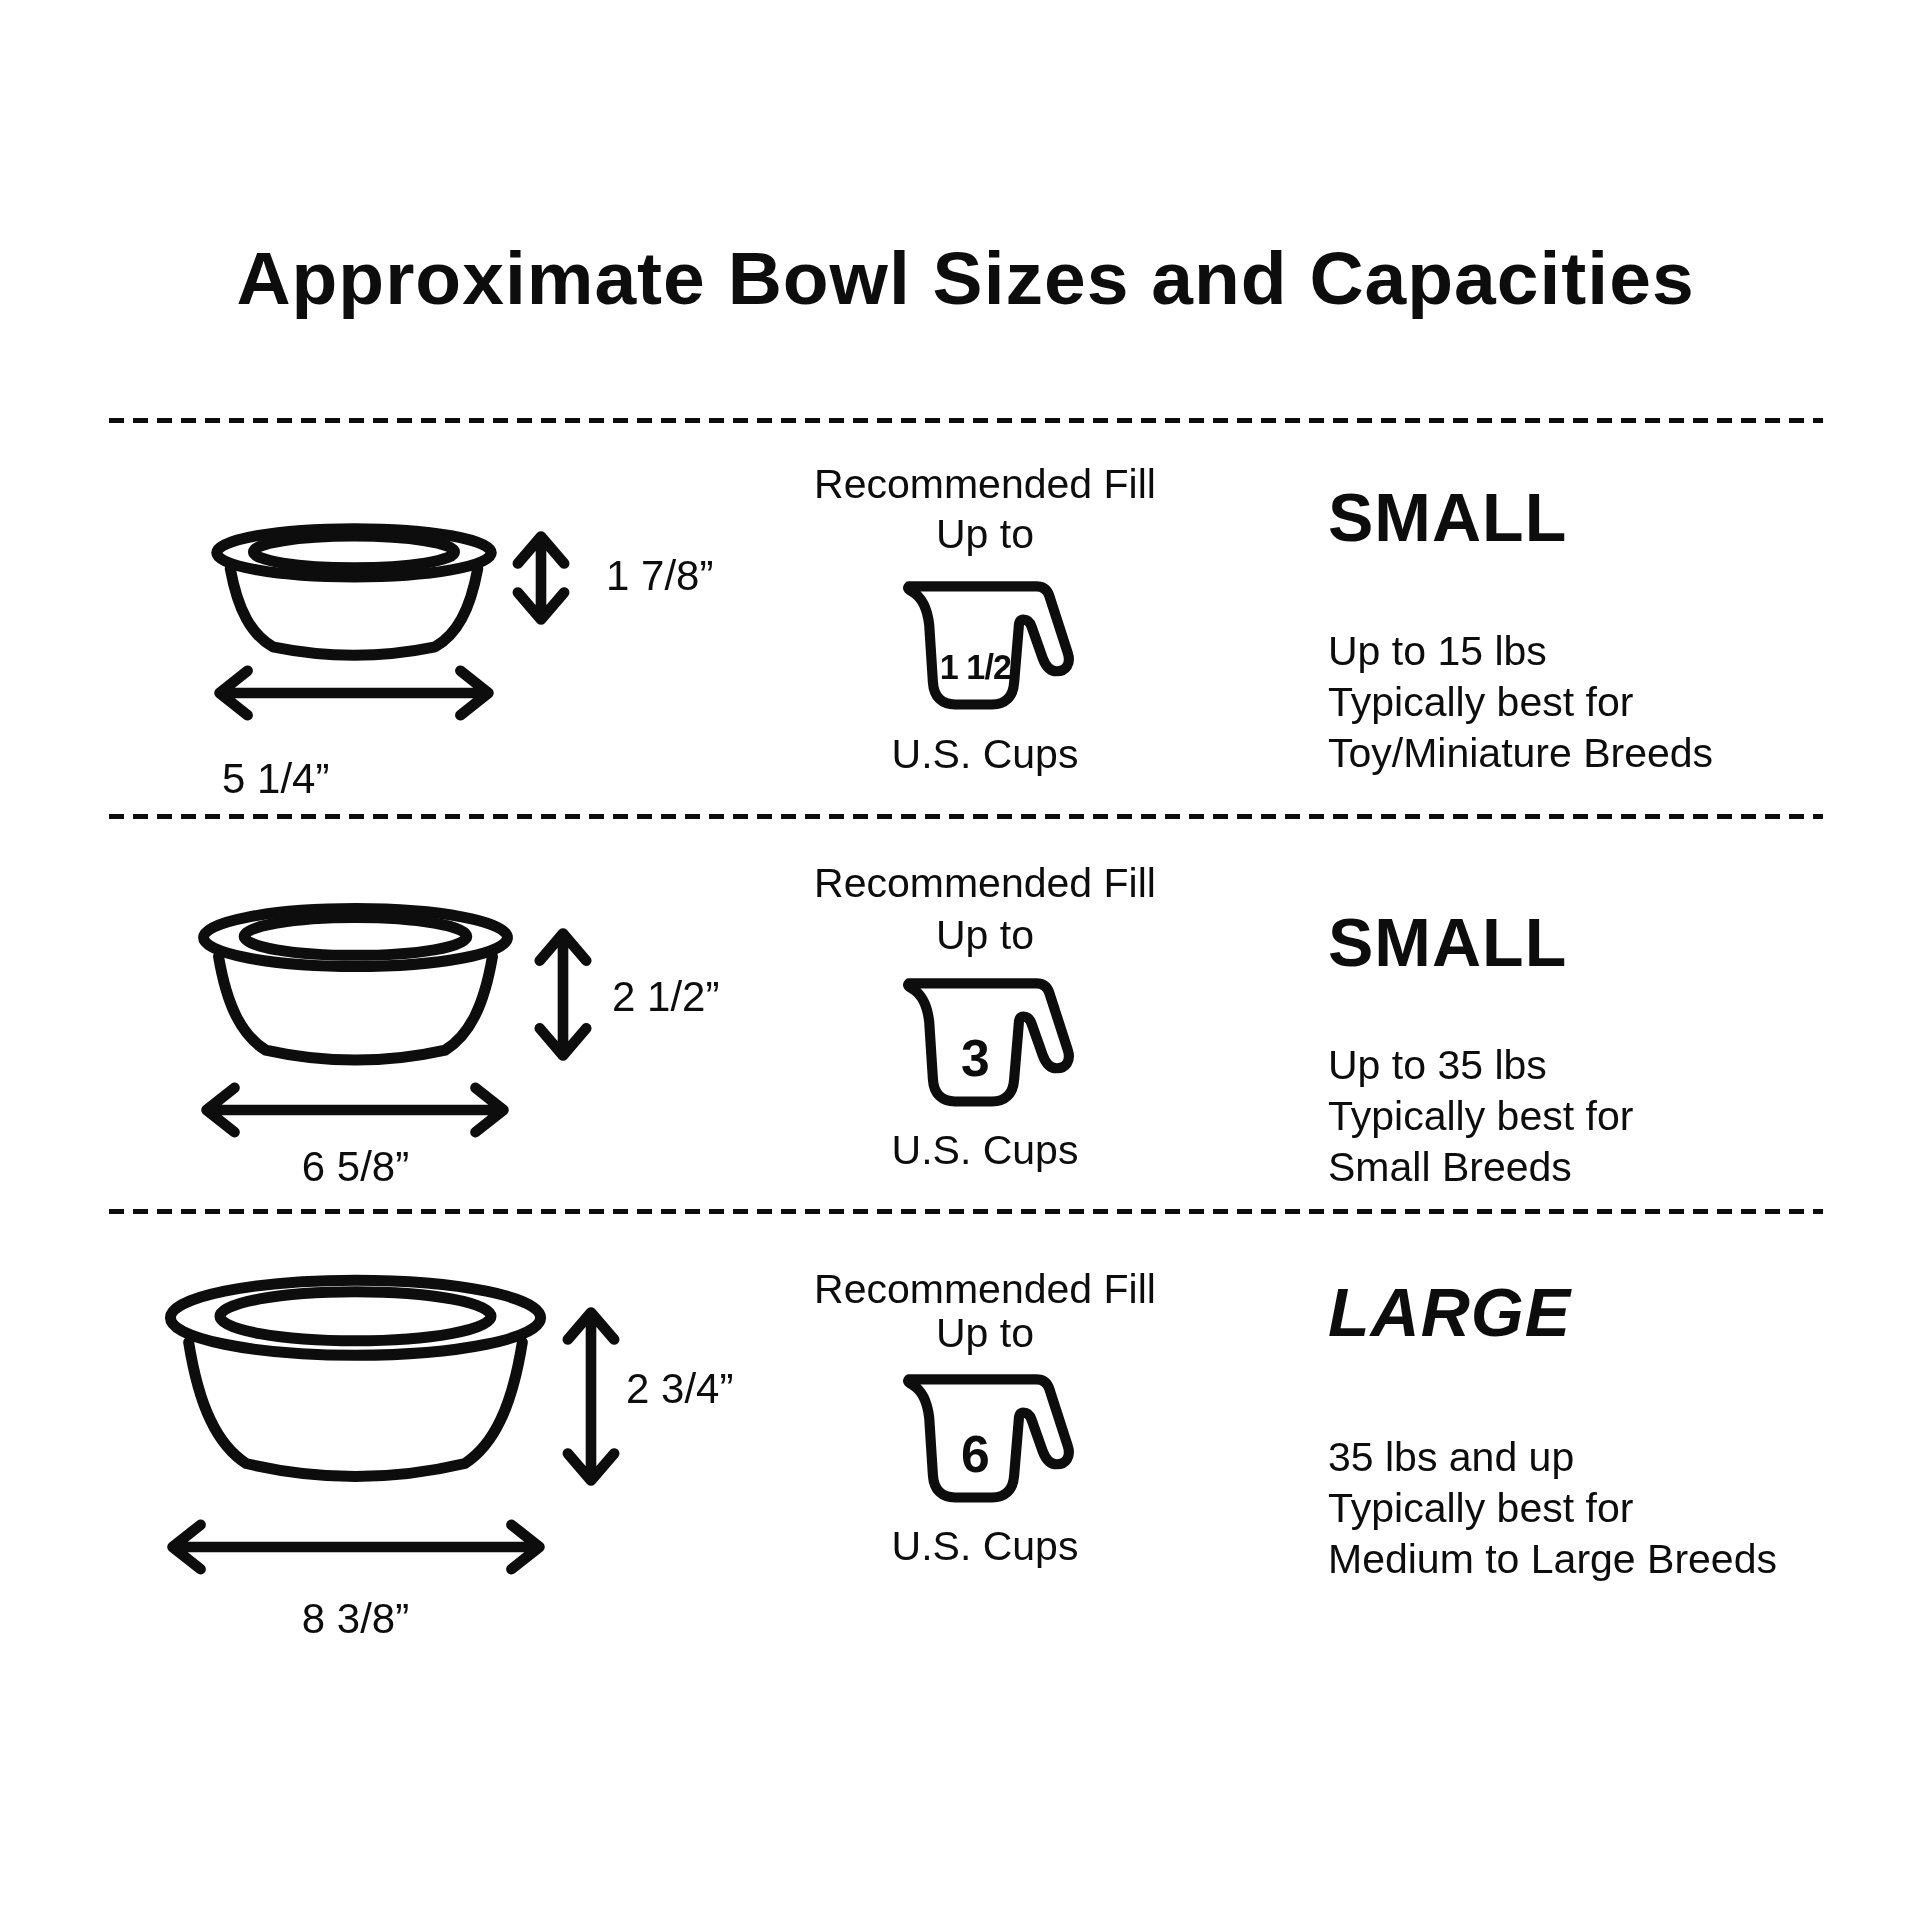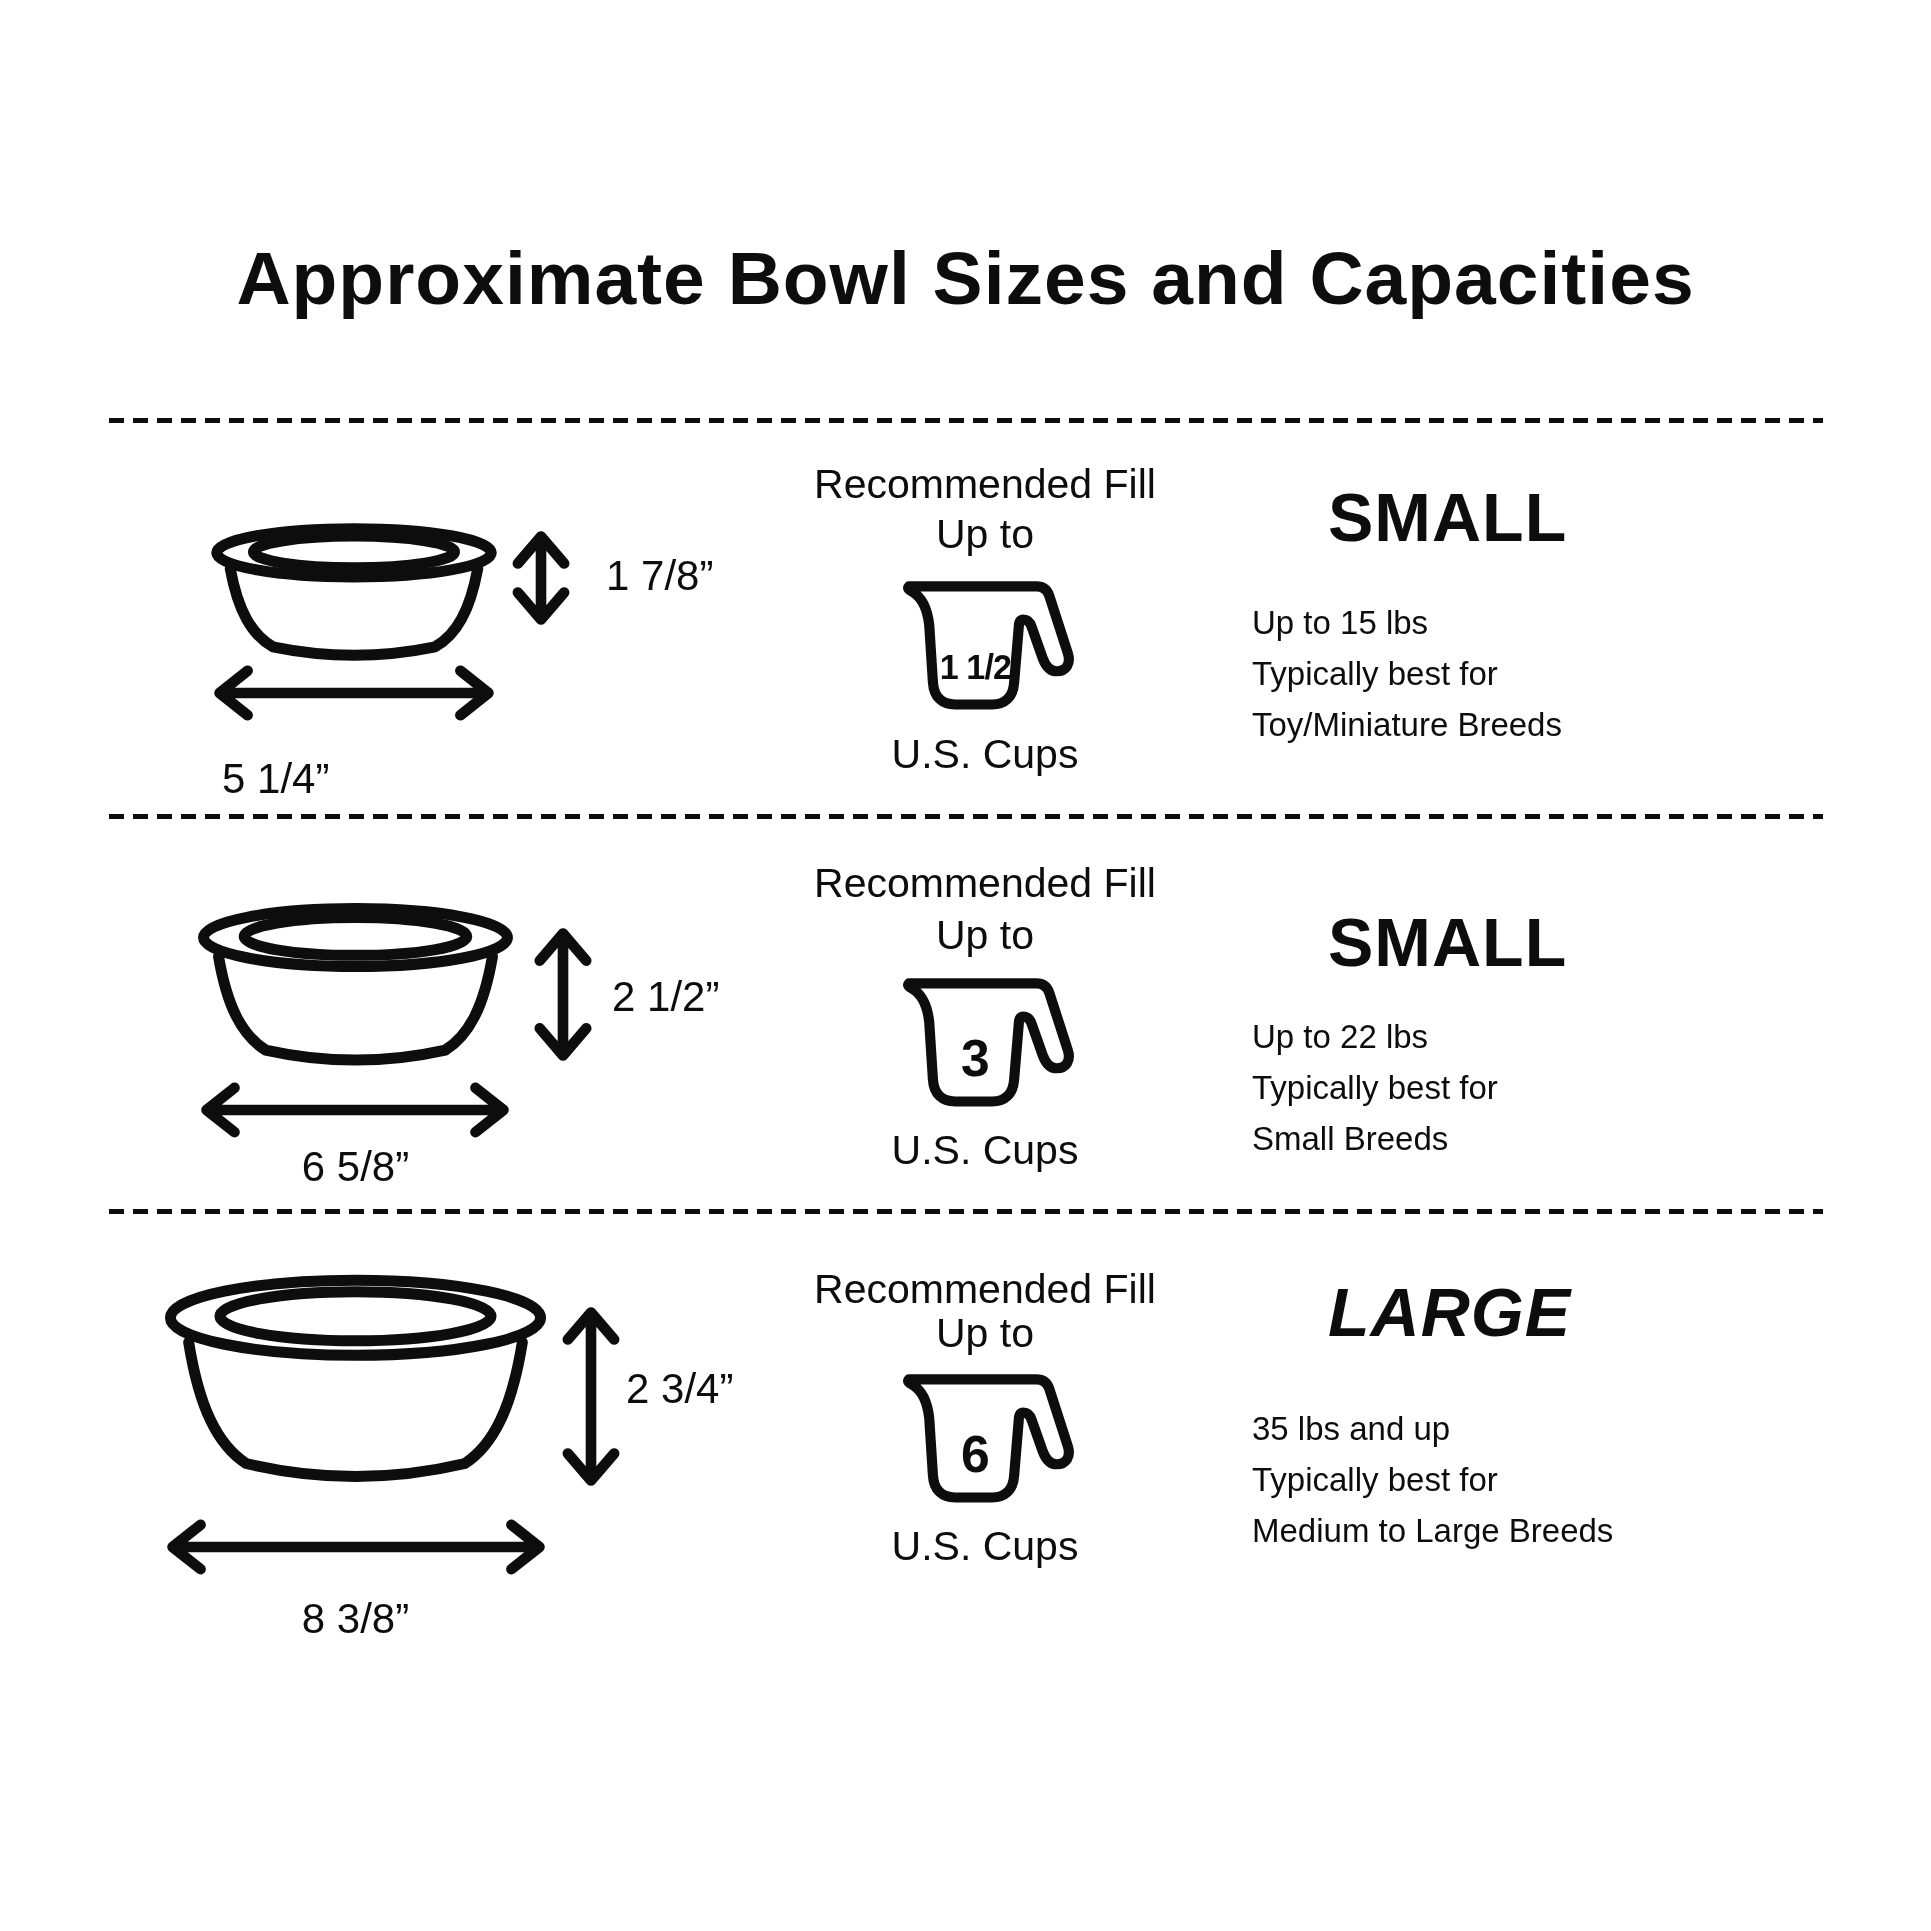--- a/index.html
+++ b/index.html
@@ -51,21 +51,21 @@
   .c2 { left:896px; top:971px; width:180px; height:141px; }
   .c3 { left:896px; top:1367px; width:180px; height:141px; }
   .cup-body { fill:var(--bg); stroke:var(--ink); stroke-width:11px; stroke-linejoin:round; stroke-linecap:round; }
   .cup-num { font-family:"Liberation Sans", sans-serif; font-weight:700; font-size:56px; fill:var(--ink); }
   .cup-num.long { font-size:37px; letter-spacing:-1px; }
 
   
   .size-head { position:absolute; left:1328px; font-size:68px; font-weight:800;
                letter-spacing:1px; line-height:77px; white-space:nowrap; }
   .sh1 { top:479px; } .sh2 { top:904px; } .sh3 { top:1274px;font-style:italic; }
-  .details { position:absolute; left:1252px; font-size:33px; line-height:51px; white-space:nowrap; }
+  .details { position:absolute; left:1328px; font-size:41px; line-height:51px; white-space:nowrap;margin-top:29px; }
   .d1 { top:597px; } .d2 { top:1011px; } .d3 { top:1403px; }
 </style>
 </head>
 <body>
 
 <div class="canvas">
 
   <div class="title">Approximate Bowl Sizes and Capacities</div>
 
   <div class="dash dash1"></div>
@@ -122,21 +122,21 @@
   <div class="fill-text fh2">Recommended Fill</div>
   <div class="fill-text fs2">Up to</div>
   <svg class="c2" viewBox="0 0 195 150">
     <path class="cup-body" d="M14 12 L152 12 C160 12 164 16 166 22 L186 84 C190 96 184 104 174 104 C166 104 162 98 159 90 L147 56 C145 50 142 48 138 48 C134 48 133 52 133 56 L128 116 C127 132 118 140 104 140 L64 140 C50 140 41 132 40 116 L36 54 C34 36 28 24 18 18 C14 16 12 14 14 12 Z"></path>
     <text class="cup-num" x="86" y="112" text-anchor="middle">3</text>
   </svg>
   <div class="fill-text fu2">U.S. Cups</div>
 
   <div class="size-head sh2">SMALL</div>
   <div class="details d2">
-    <div>Up to 22 lbs</div>
+    <div>Up to 35 lbs</div>
     <div>Typically best for</div>
     <div>Small Breeds</div>
   </div>
 
   <svg class="b3" viewBox="0 0 300 158" preserveAspectRatio="none">
     <g class="stroke">
       <ellipse cx="150" cy="31" rx="142" ry="26" vector-effect="non-scaling-stroke"></ellipse>
       <ellipse cx="150" cy="30" rx="104" ry="17" vector-effect="non-scaling-stroke"></ellipse>
       <path d="M22 48 C30 93, 44 119, 66 132 Q150 150, 234 132 C256 119, 270 93, 278 48" vector-effect="non-scaling-stroke"></path>
     </g>

